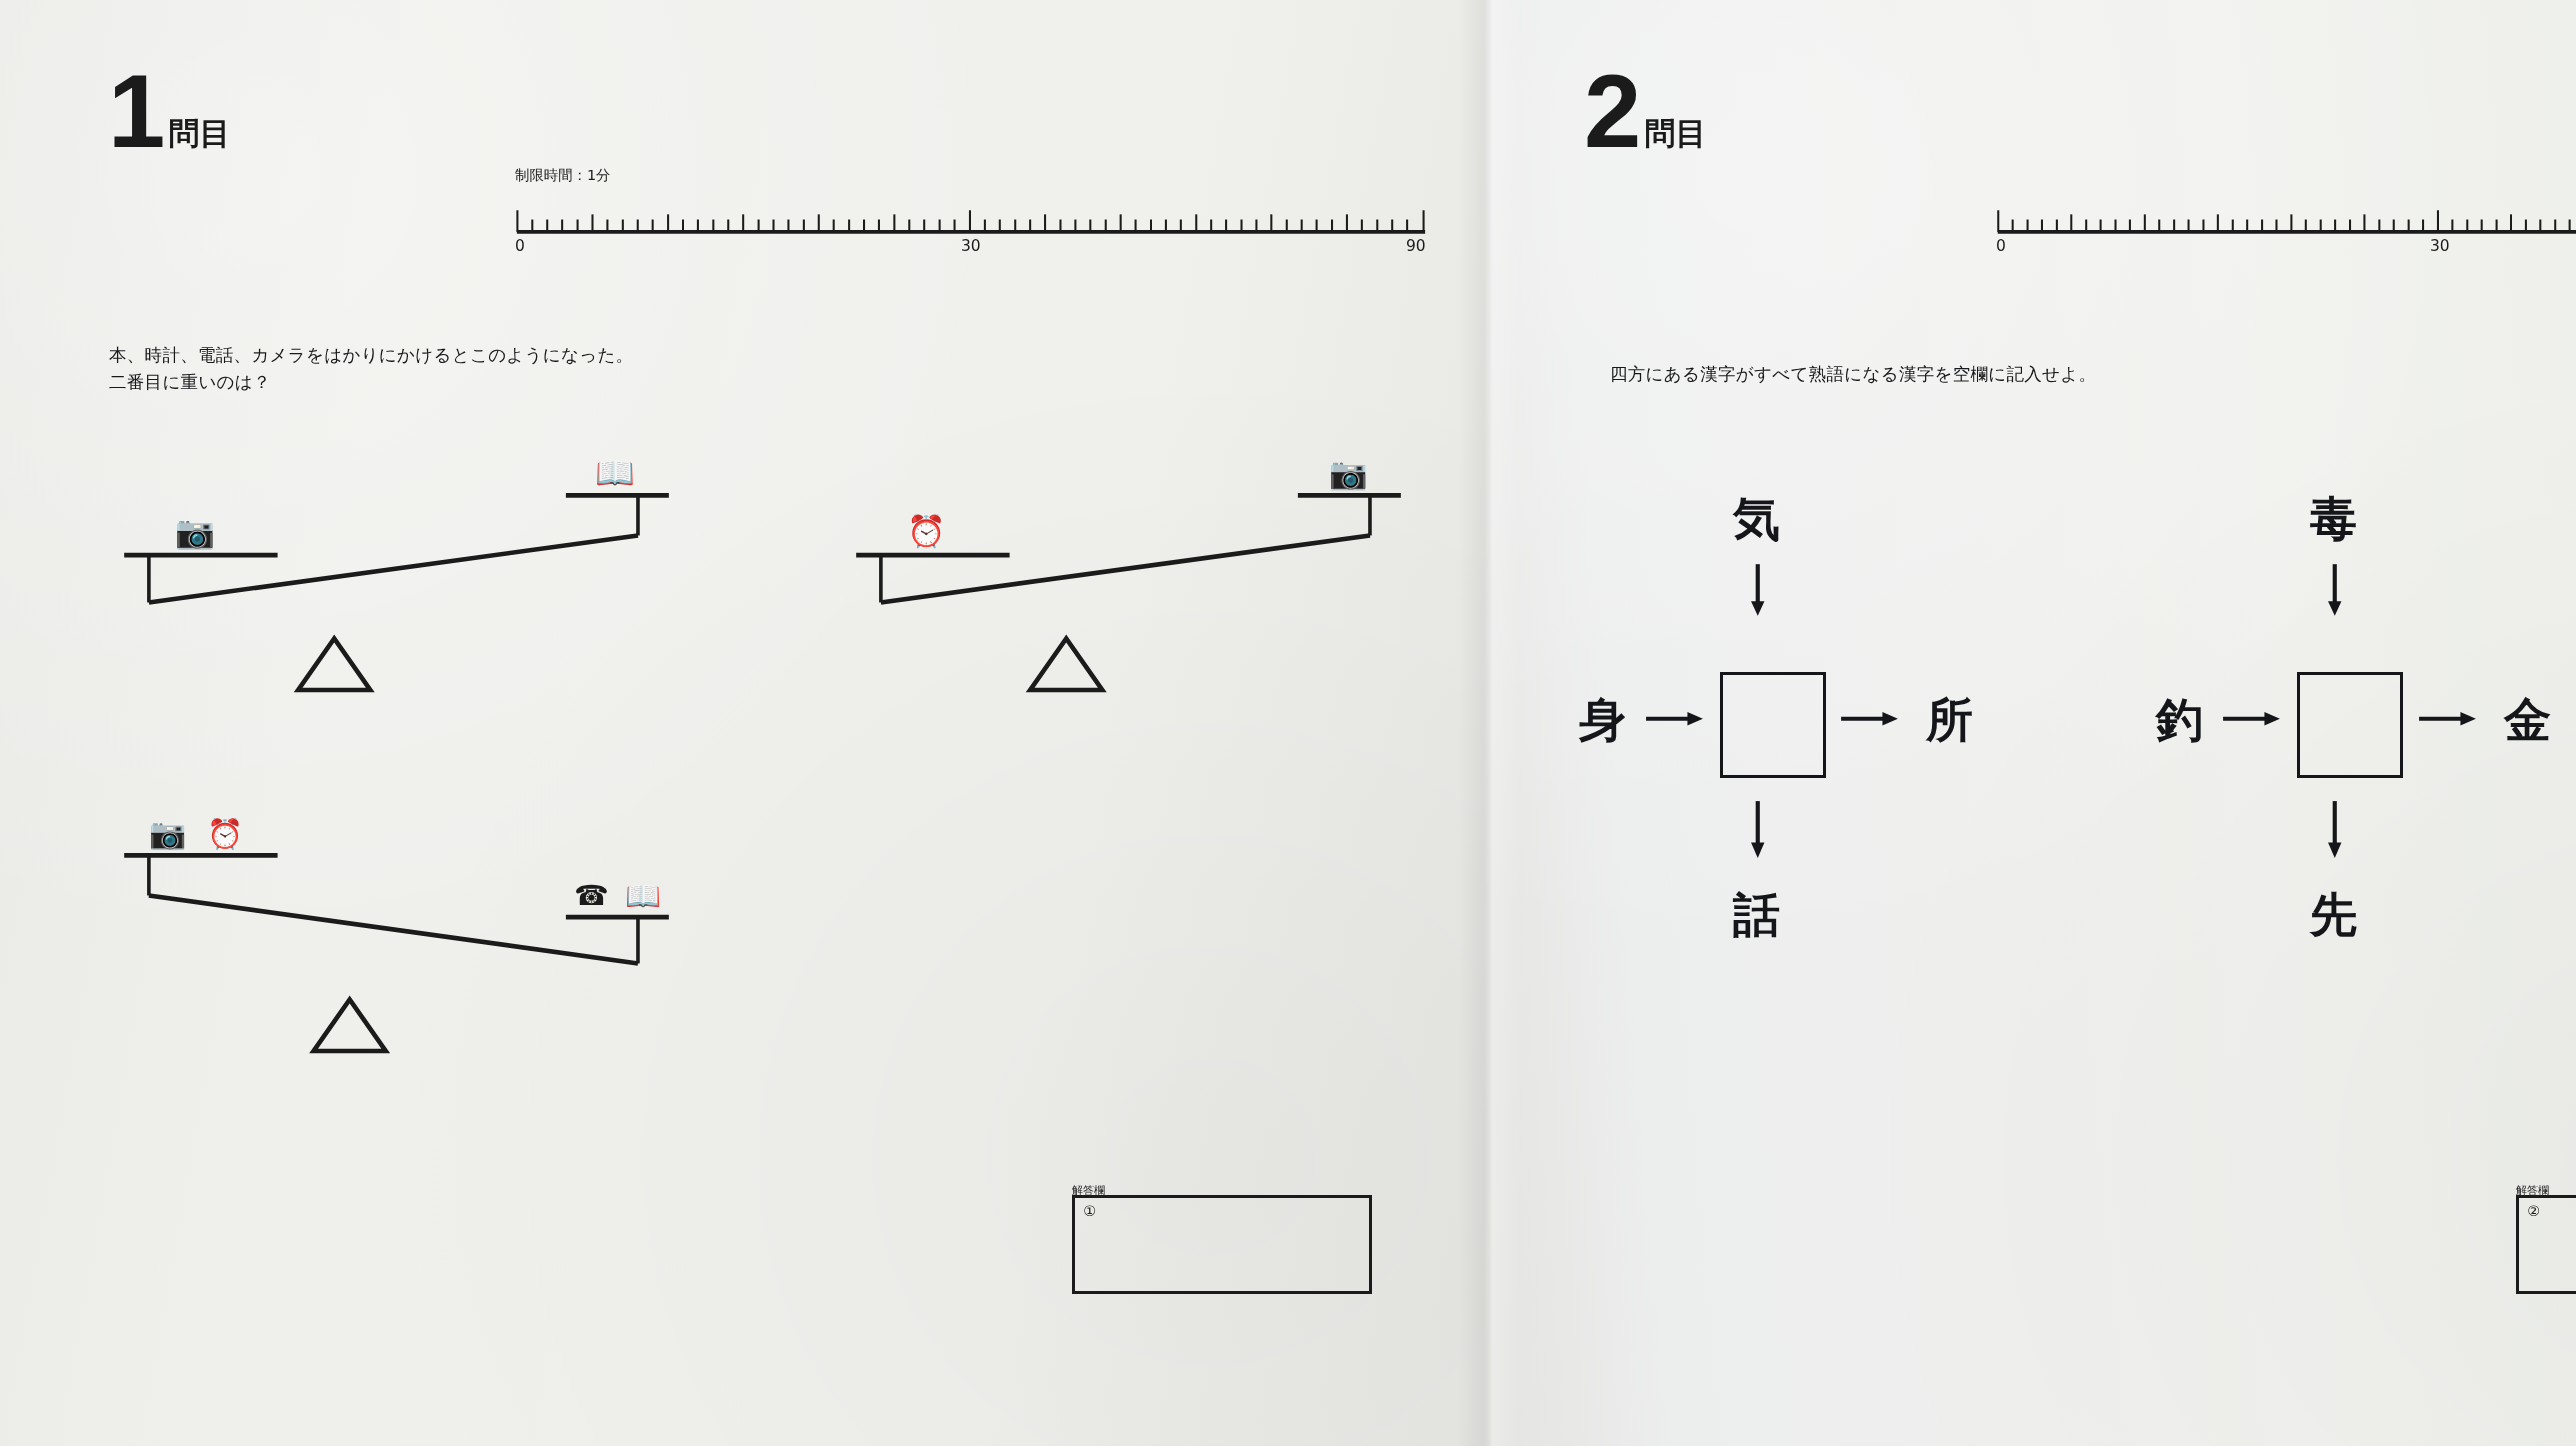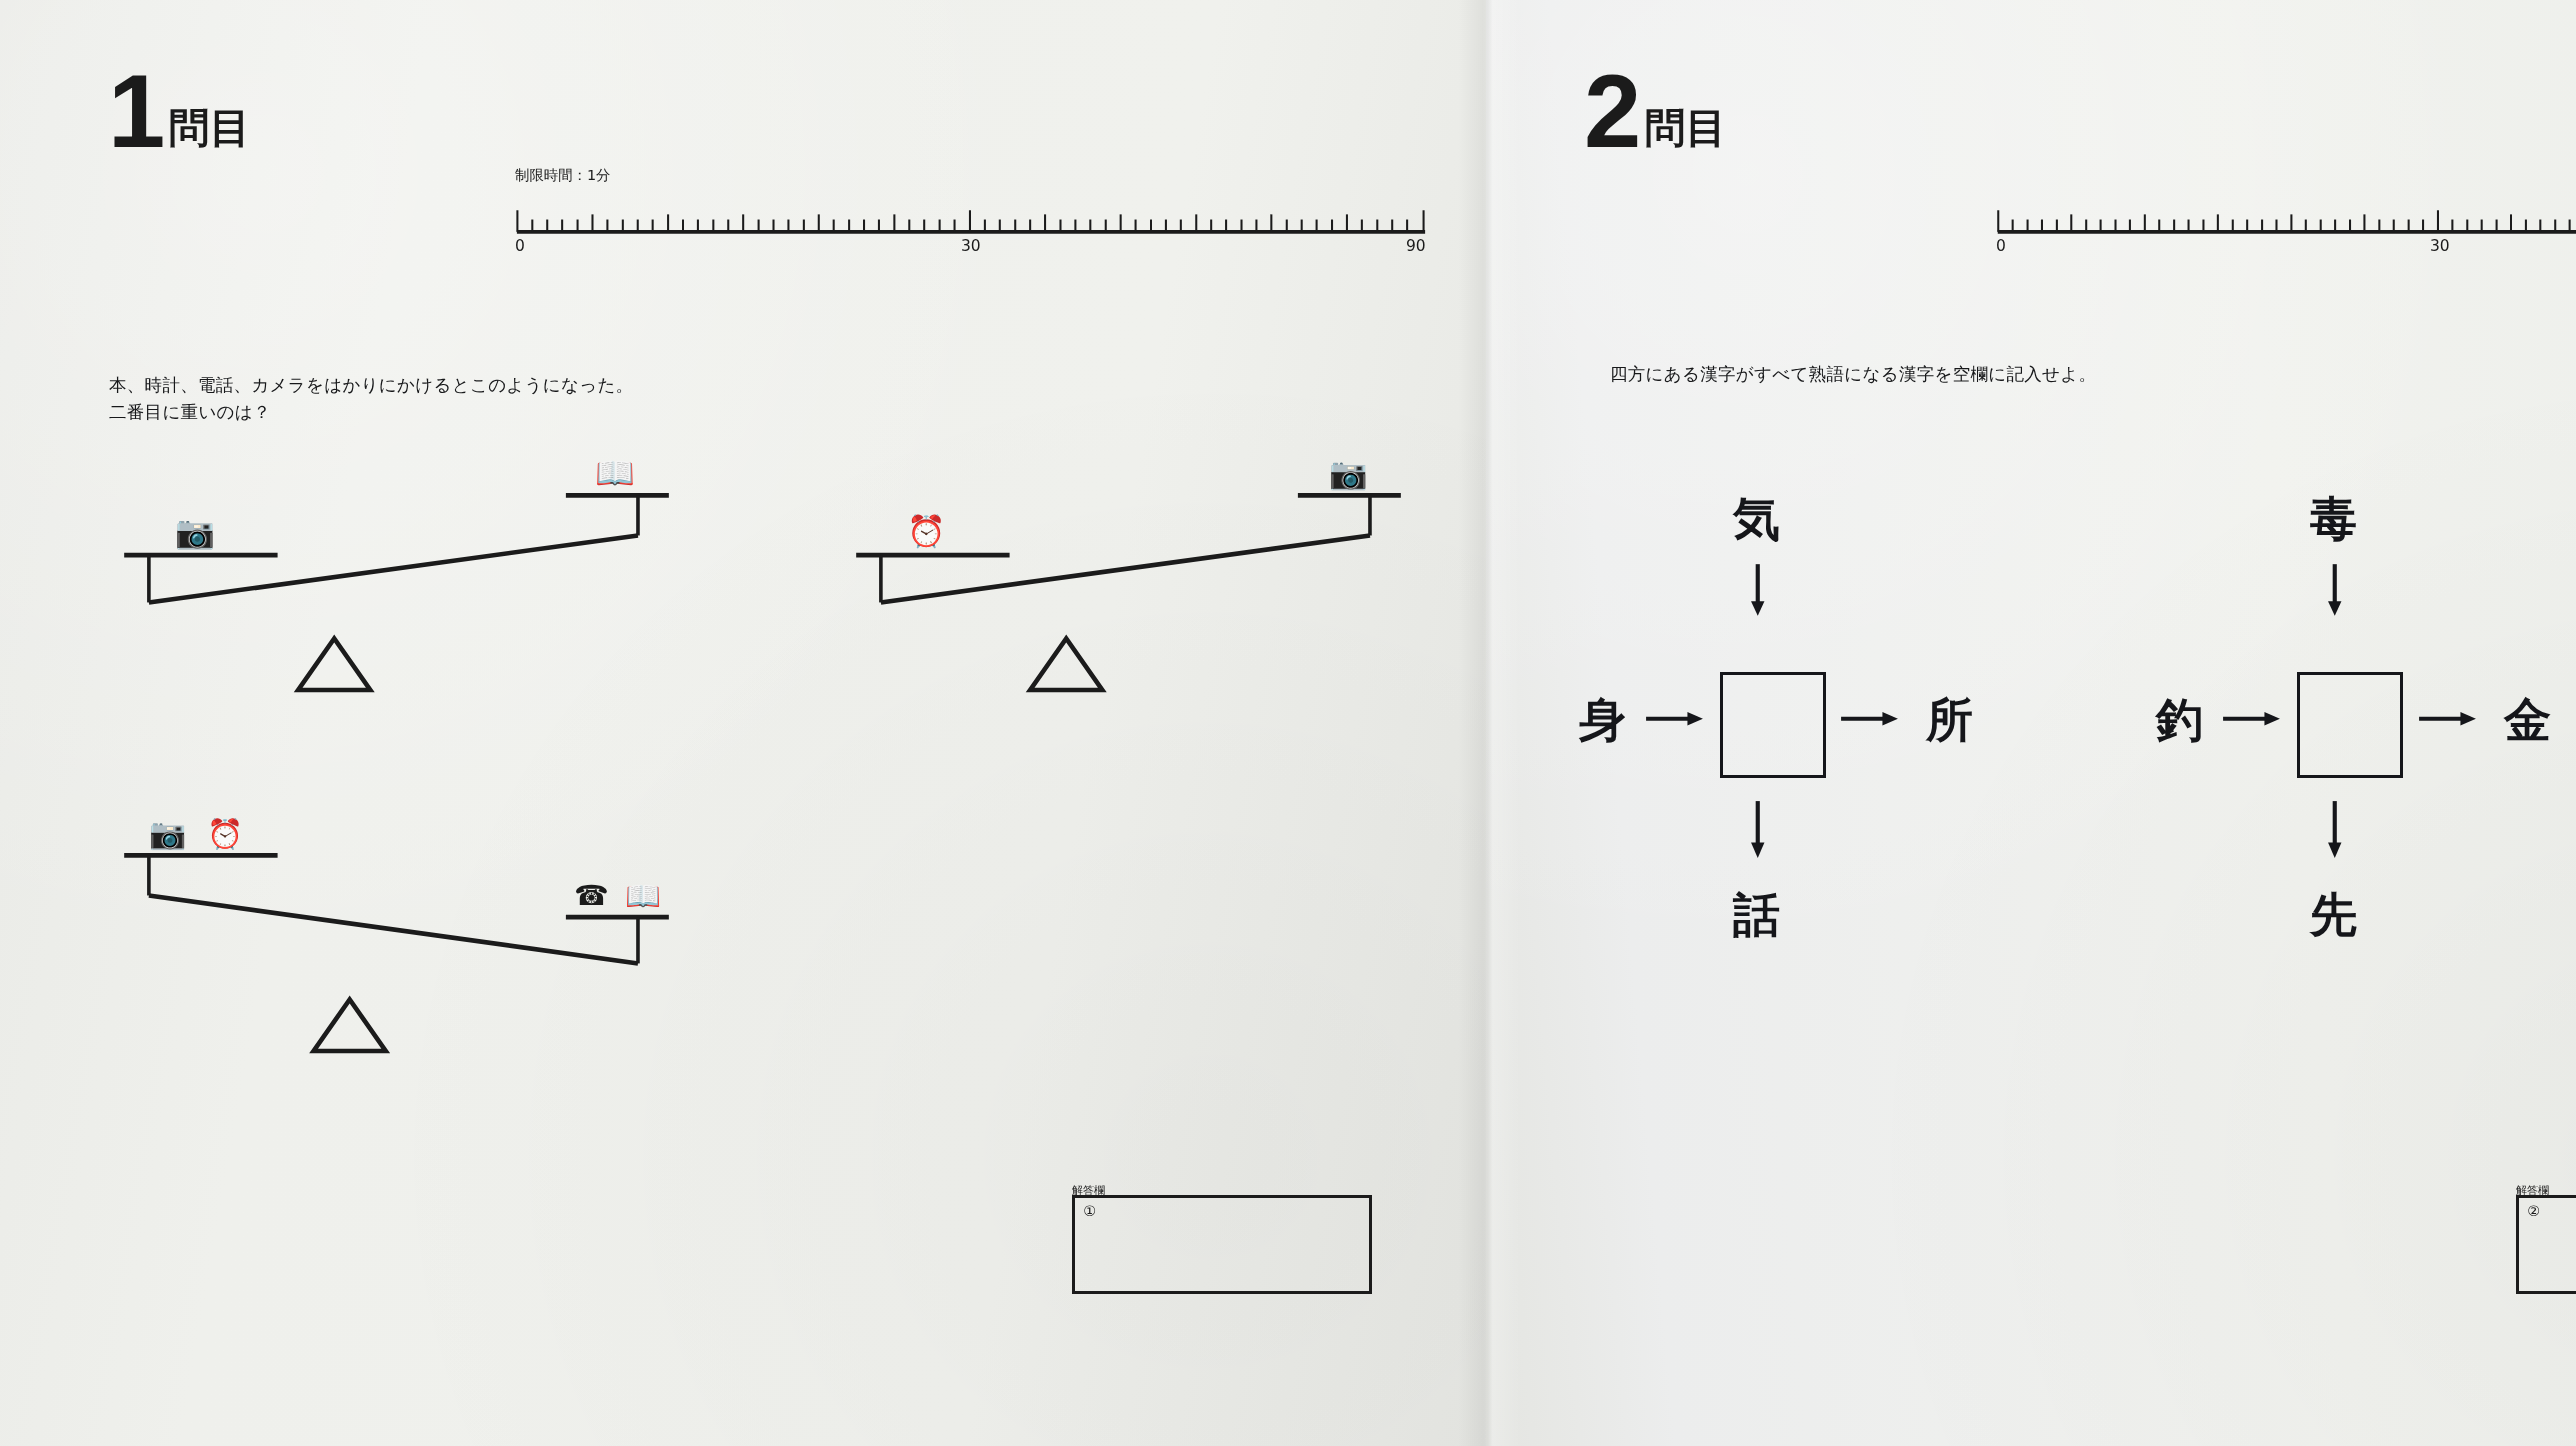--- a/index.html
+++ b/index.html
@@ -63,21 +63,21 @@
     font-family: "Liberation Sans", sans-serif;
     font-weight: bold;
     font-size: 103px;
     line-height: 0.78;
     color: #1b1b1b;
     letter-spacing: -4.1px;
   }
   .qnum-label {
     font-family: "DejaVu Sans", sans-serif;
     font-weight: bold;
-    font-size: 41px;
+    font-size: 31px;
     line-height: 1;
     color: #1b1b1b;
     margin-left: 7.2px;
     padding-bottom: 3.1px;
   }
 
   
   .timelimit {
     position: absolute;
     font-family: "DejaVu Sans", sans-serif;
@@ -254,21 +254,21 @@
           <line x1="1765" y1="18" x2="1765" y2="60"></line>
         </g>
       </svg>
       <div class="ruler-nums">
         <div class="ruler-num" style="left:0px;">0</div>
         <div class="ruler-num" style="left:446px;">30</div>
         <div class="ruler-num" style="left:891px;">90</div>
       </div>
     </div>
 
-    <div class="prompt" style="left:109px; top:372px; width:1030px;">本、時計、電話、カメラをはかりにかけるとこのようになった。
+    <div class="prompt" style="left:109px; top:342px; width:1030px;">本、時計、電話、カメラをはかりにかけるとこのようになった。
 二番目に重いのは？</div>
 
     <div class="scale" style="left:118px; top:484px;">
       <svg width="556" height="242" viewBox="0 0 1080 470">
 
         <line x1="60" y1="230" x2="1010" y2="100" stroke="#1b1b1b" stroke-width="9"></line>
 
         <line x1="12" y1="138" x2="310" y2="138" stroke="#1b1b1b" stroke-width="9"></line>
         <line x1="60" y1="138" x2="60" y2="230" stroke="#1b1b1b" stroke-width="7"></line>
 

